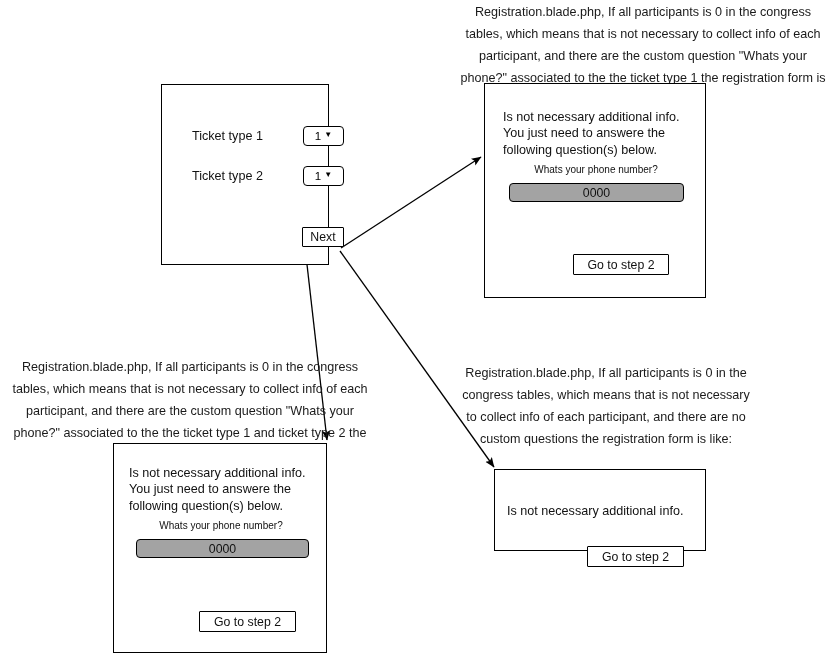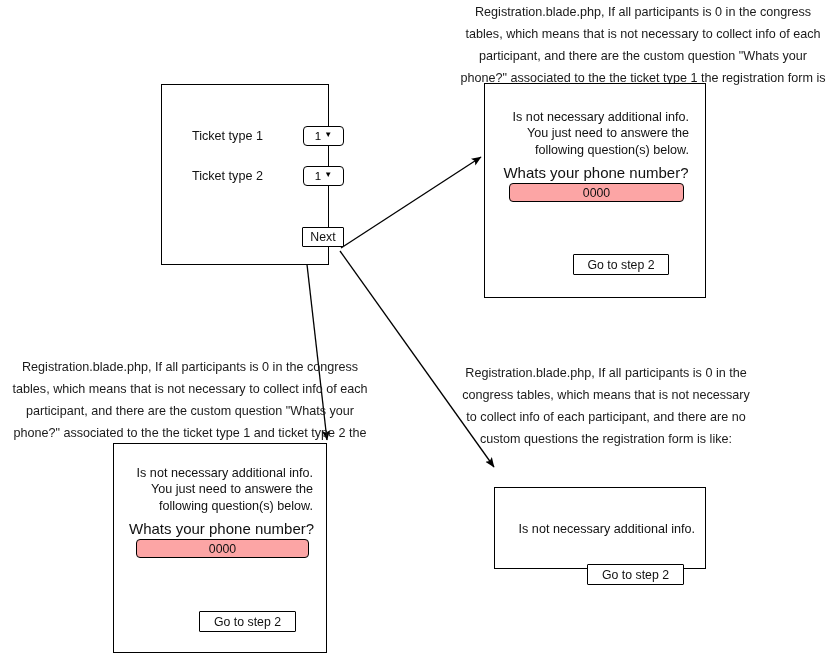--- a/index.html
+++ b/index.html
@@ -42,21 +42,21 @@
   
   .mockbox {
     position: absolute;
     border: 1.5px solid #000000;
     background: #ffffff;
     box-sizing: border-box;
   }
 
   .box-text {
     position: absolute;
-    text-align: right;
+    text-align: left;
     font-size: 12.6px;
     line-height: 16.4px;
     color: #111111;
   }
 
   
   .ticket-row {
     position: absolute;
     display: flex;
     align-items: center;
@@ -98,32 +98,32 @@
     justify-content: center;
     box-sizing: border-box;
     white-space: nowrap;
   }
 
   
   .field {
     position: absolute;
     border: 1.3px solid #000000;
     border-radius: 4px;
-    background: #fca5a5;
+    background: #a3a3a3;
     font-size: 12.3px;
     color: #111111;
     display: flex;
     align-items: center;
     justify-content: center;
     box-sizing: border-box;
   }
 
   .q-label {
     position: absolute;
-    font-size: 15px;
+    font-size: 10px;
     color: #111111;
     text-align: center;
     white-space: nowrap;
   }
 </style>
 </head>
 <body>
 
 <div class="stage">
 
@@ -184,20 +184,20 @@
 
     <div class="q-label" style="left:15px; top:76px; width:184px;">Whats your phone number?</div>
 
     <div class="field" style="left:22px; top:95px; width:173px; height:19px;">0000</div>
 
     <div class="btn" style="left:85px; top:167px; width:97px; height:21px;">Go to step 2</div>
   </div>
 
   <div class="caption" style="left:461px; top:362px; width:290px;">Registration.blade.php, If all participants is 0 in the congress tables, which means that is not necessary to collect info of each participant, and there are no custom questions the registration form is like:</div>
 
-  <div class="mockbox" style="left:494px; top:487px; width:212px; height:82px;">
+  <div class="mockbox" style="left:494px; top:469px; width:212px; height:82px;">
 
     <div class="box-text" style="left:12px; top:33px; width:188px;">Is not necessary additional info.</div>
 
     <div class="btn" style="left:92px; top:76px; width:97px; height:21px;">Go to step 2</div>
   </div>
 
 </div>
 
 </body></html>

